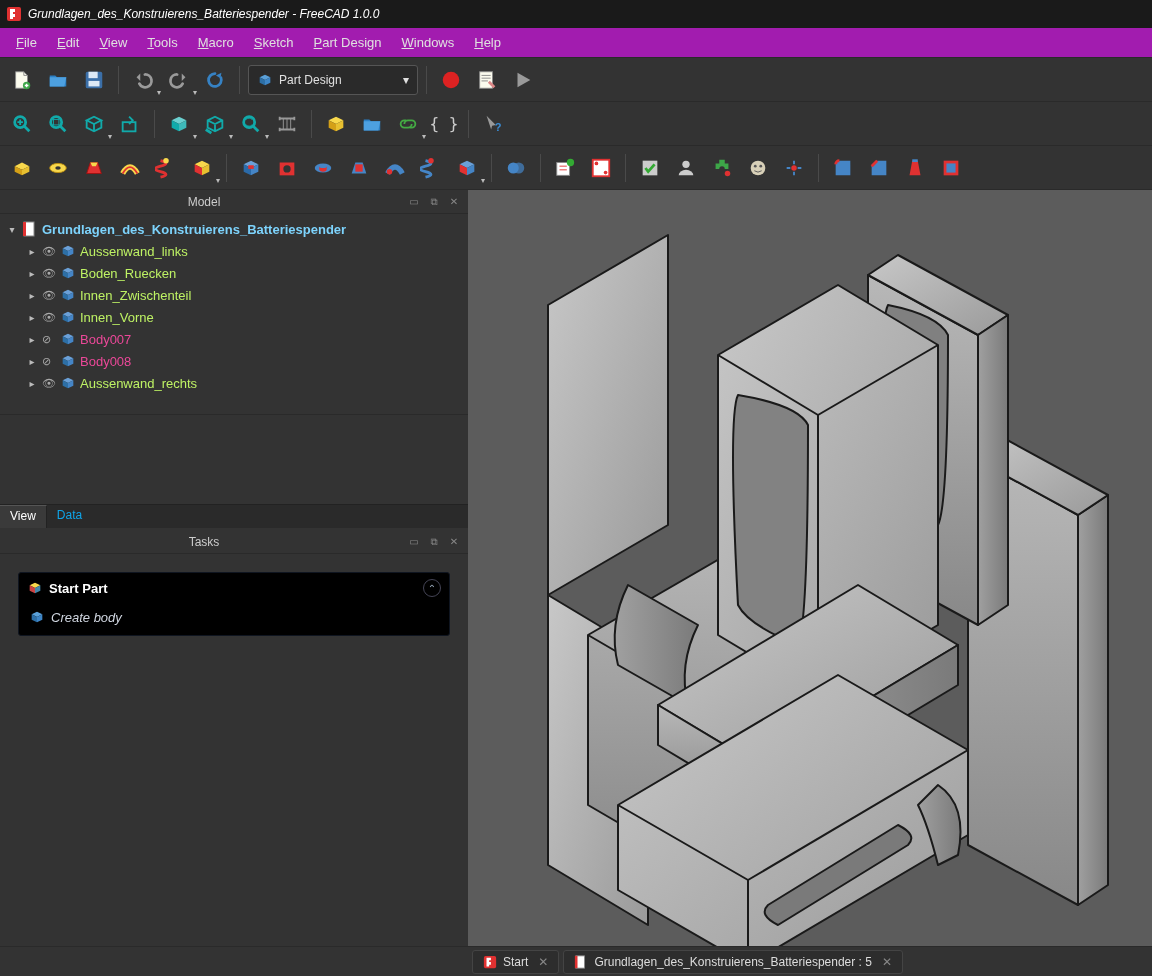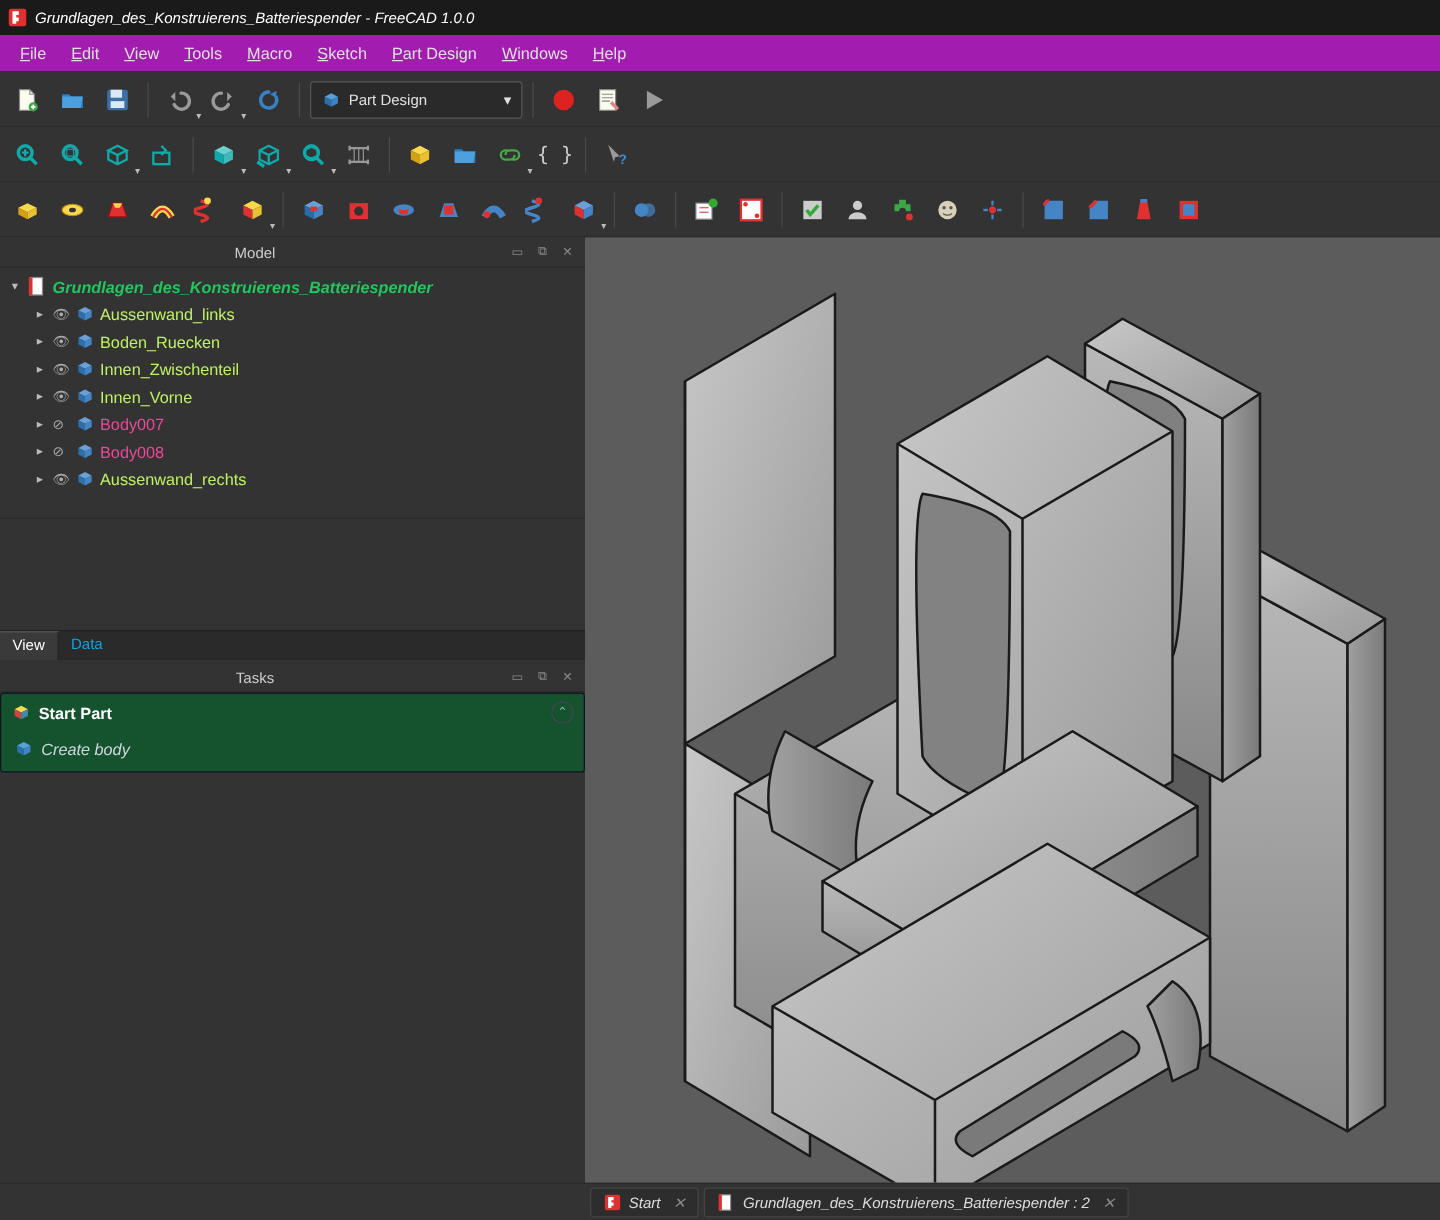--- a/index.html
+++ b/index.html
@@ -19,36 +19,36 @@
   .left { width: 468px; display: flex; flex-direction: column; background: #333; }
   .panel-header { height: 24px; display: flex; align-items: center; background: #333; padding: 0 6px; border-bottom: 1px solid #2a2a2a; }
   .panel-header .label { flex: 1; text-align: center; color: #ccc; font-size: 12px; }
   .panel-header .wbtn { width: 16px; height: 16px; display: flex; align-items: center; justify-content: center; color: #888; margin-left: 4px; cursor: default; font-size: 10px; }
   .tree { flex: 0 0 200px; overflow: auto; padding: 4px 2px; }
   .tree-row { display: flex; align-items: center; height: 22px; gap: 4px; padding-left: 4px; }
   .tree-row.child { padding-left: 24px; }
   .tree-row .arrow { width: 12px; color: #bbb; font-size: 10px; text-align: center; }
   .tree-row .eye { width: 14px; font-size: 11px; color: #aaa; }
   .tree-row .label { color: #bef264; }
-  .tree-row.root .label { font-weight: 600; color: #22c55e; font-style: italic; }
+  .tree-row.root .label { font-weight: 600; color: #7dd3fc; }
   .tree-row.dim .label { color: #ec4899; }
   .prop-area { flex: 0 0 90px; background: #333; border-top: 1px solid #2a2a2a; }
   .prop-tabs { display: flex; height: 24px; background: #2a2a2a; border-top: 1px solid #222; }
   .prop-tabs .tab { padding: 3px 10px; color: #0ea5e9; font-size: 12px; }
   .prop-tabs .tab.active { background: #3a3a3a; border-top: 1px solid #555; border-right: 1px solid #222; color: #fff; }
   .tasks { flex: 1; display: flex; flex-direction: column; }
-  .task-group { margin: 0; background: #14532d; border: 1px solid #0f1520; border-radius: 3px; }
+  .task-group { margin: 18px; background: #000000; border: 1px solid #0f1520; border-radius: 3px; }
   .task-header { display: flex; align-items: center; padding: 6px 8px; gap: 6px; }
   .task-header .label { font-weight: 600; color: #fff; font-size: 13px; }
   .task-header .coll { margin-left: auto; width: 18px; height: 18px; border: 1px solid #445; border-radius: 50%; display: flex; align-items: center; justify-content: center; color: #9ab; font-size: 10px; }
   .task-item { display: flex; align-items: center; padding: 6px 10px 10px 10px; gap: 6px; }
   .task-item .label { color: #d0d6e0; font-style: italic; }
   .viewport { flex: 1; background: #5c5c5c; position: relative; }
   .viewport svg { position: absolute; inset: 0; width: 100%; height: 100%; }
-  .bottombar { height: 30px; background: #333; display: flex; align-items: center; padding: 0 6px; gap: 4px; border-top: 1px solid #2a2a2a; font-style: italic; }
+  .bottombar { height: 30px; background: #333; display: flex; align-items: center; padding: 0 6px; gap: 4px; border-top: 1px solid #2a2a2a; }
   .btab { display: flex; align-items: center; gap: 6px; padding: 4px 10px; background: #2d2d2d; border: 1px solid #444; border-radius: 3px; font-size: 12px; color: #ddd; }
   .btab .close { color: #888; margin-left: 4px; }
   .icon-svg { width: 22px; height: 22px; }
   .drop { position: absolute; right: -2px; bottom: -1px; font-size: 8px; color: #bbb; }
 </style>
 </head>
 <body>
 
 <div class="titlebar">
   <svg class="app-icon" viewBox="0 0 16 16">
@@ -594,16 +594,16 @@
         <path d="M4 3h5v3H7v2h2v3H7v2H4z" fill="#fff"></path>
       </svg>
     <span>Start</span>
     <span class="close">✕</span>
   </div>
   <div class="btab">
     <svg width="14" height="14" viewBox="0 0 16 16">
         <rect x="2" y="1" width="10" height="14" fill="#fff" stroke="#888"></rect>
         <rect x="1" y="1" width="3" height="14" fill="#e03131"></rect>
       </svg>
-    <span>Grundlagen_des_Konstruierens_Batteriespender : 2</span>
+    <span>Grundlagen_des_Konstruierens_Batteriespender : 5</span>
     <span class="close">✕</span>
   </div>
 </div>
 
 </body></html>

